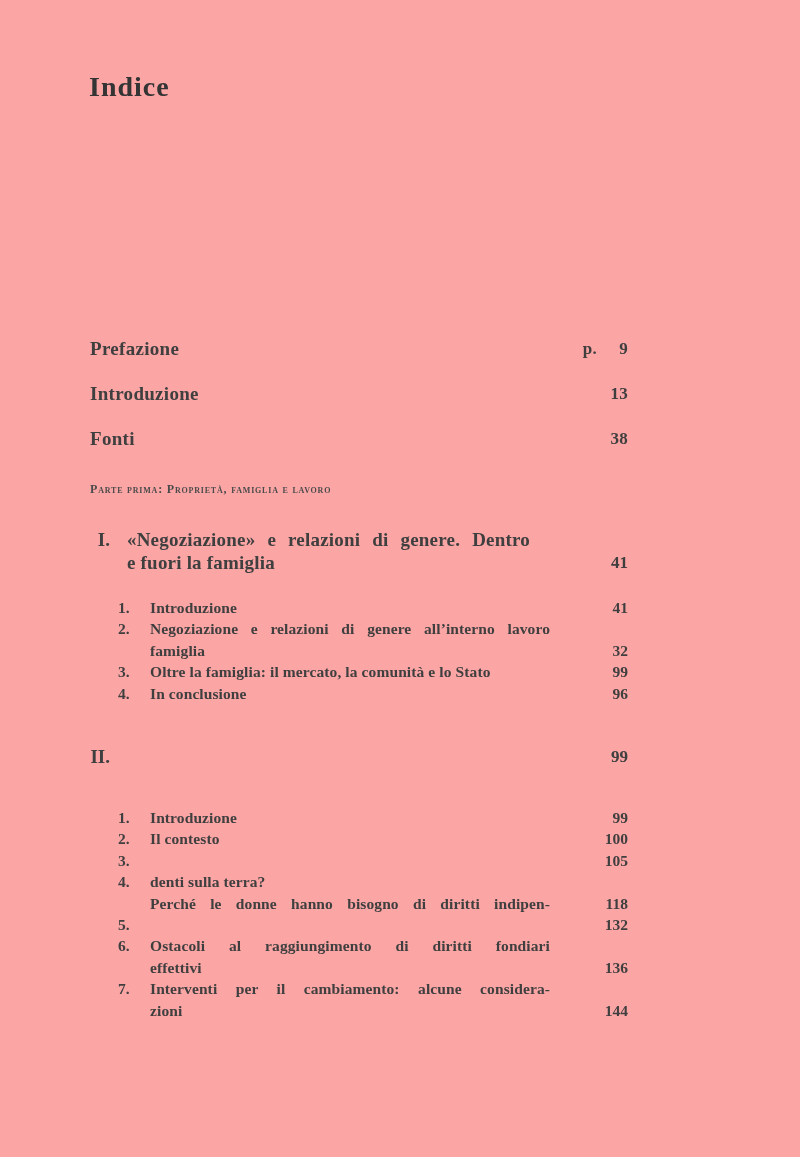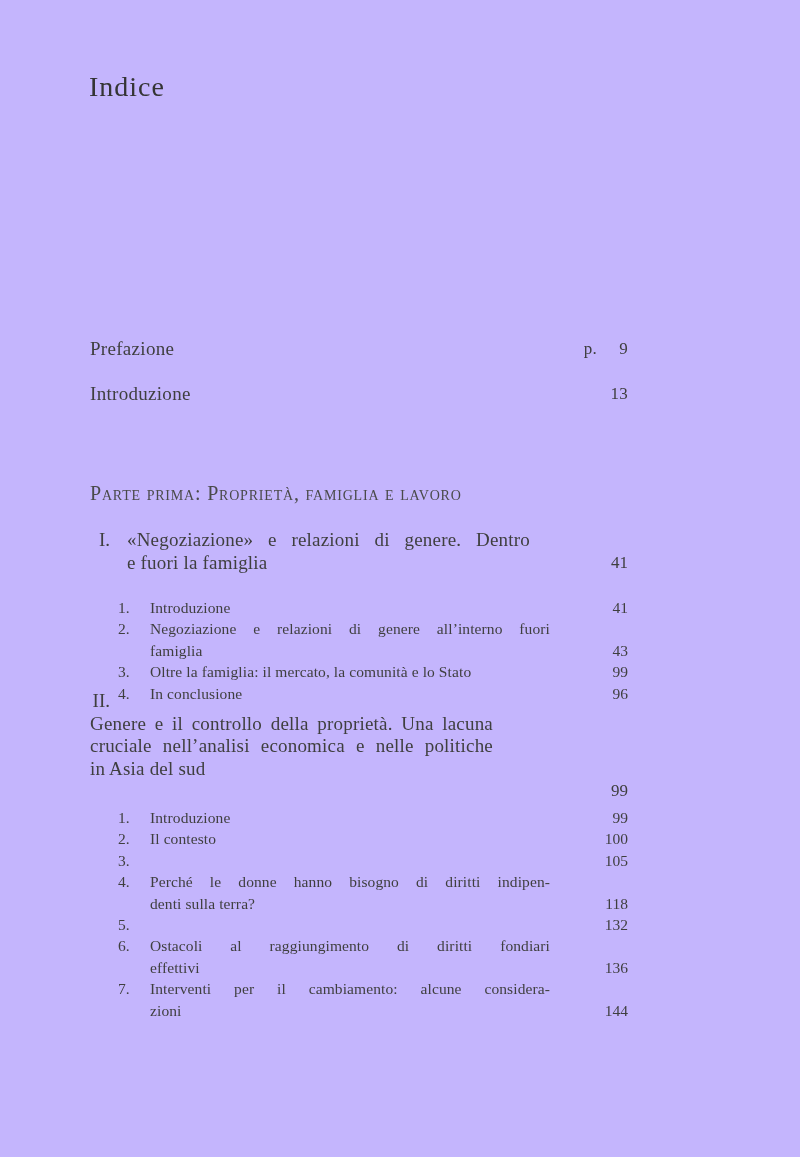--- a/index.html
+++ b/index.html
@@ -1,23 +1,24 @@
 <!DOCTYPE html>
 <html><head>
 <meta charset="utf-8">
 <style>
   html, body { margin: 0; padding: 0; background: #ffffff; }
   .page {
     position: relative;
     width: 800px;
     height: 1157px;
-    background: #c4b5fd;
+    background: #fca5a5;
     font-family: "Liberation Serif", "DejaVu Serif", serif;
     color: #3f3f3f;
     overflow: hidden;
+    font-weight: bold;
   }
   .title {
     position: absolute;
     left: 89px;
     top: 71px;
     font-size: 28px;
     letter-spacing: 1px;
     color: #343434;
   }
   
@@ -36,34 +37,34 @@
     letter-spacing: 0.3px;
   }
   .fpage { margin-left: auto; display: flex; align-items: baseline; font-size: 17px; }
   .fprefix { margin-right: 7px; }
   .fnum { min-width: 24px; text-align: right; }
   
   .part {
     position: absolute;
     left: 90px;
     top: 482px;
-    font-size: 20px;
+    font-size: 12px;
     font-variant: small-caps;
     letter-spacing: 0.8px;
     color: #4a4a4a;
   }
   
   .chap {
     position: absolute;
     left: 90px;
     width: 538px;
     display: flex;
   }
   .c1 { top: 529px; }
-  .c2 { top: 690px; flex-direction: column; }
+  .c2 { top: 746px; }
   .cnum {
     width: 37px;
     padding-right: 17px;
     box-sizing: border-box;
     text-align: right;
     font-size: 19px;
     line-height: 22.5px;
   }
   .ctitle {
     width: 403px;
@@ -122,20 +123,26 @@
           <span class="fprefix">p.</span>
           <span class="fnum">9</span>
         </span>
       </div>
       <div class="frow">
         <span class="flbl">Introduzione</span>
         <span class="fpage">
           <span class="fnum">13</span>
         </span>
       </div>
+      <div class="frow">
+        <span class="flbl">Fonti</span>
+        <span class="fpage">
+          <span class="fnum">38</span>
+        </span>
+      </div>
     </div>
   <div class="part">Parte prima: Proprietà, famiglia e lavoro</div>
   <div class="chap c1" id="chap1">
       <div class="cnum">I.</div>
       <div class="ctitle">
         <div class="line jl">«Negoziazione» e relazioni di genere. Dentro</div>
         <div class="line">e fuori la famiglia</div>
       </div>
       <div class="cpage">
         <span>41</span>
@@ -147,25 +154,25 @@
         <div class="stext">
           <div class="line">Introduzione</div>
         </div>
         <div class="spage">
           <span>41</span>
         </div>
       </div>
       <div class="srow">
         <div class="snum">2.</div>
         <div class="stext">
-          <div class="line jl">Negoziazione e relazioni di genere all’interno fuori</div>
+          <div class="line jl">Negoziazione e relazioni di genere all’interno lavoro</div>
           <div class="line">famiglia</div>
         </div>
         <div class="spage">
-          <span>43</span>
+          <span>32</span>
         </div>
       </div>
       <div class="srow">
         <div class="snum">3.</div>
         <div class="stext">
           <div class="line">Oltre la famiglia: il mercato, la comunità e lo Stato</div>
         </div>
         <div class="spage">
           <span>99</span>
         </div>
@@ -175,25 +182,20 @@
         <div class="stext">
           <div class="line">In conclusione</div>
         </div>
         <div class="spage">
           <span>96</span>
         </div>
       </div>
     </div>
   <div class="chap c2" id="chap2">
       <div class="cnum">II.</div>
-      <div class="ctitle">
-        <div class="line jl">Genere e il controllo della proprietà. Una lacuna</div>
-        <div class="line jl">cruciale nell’analisi economica e nelle politiche</div>
-        <div class="line">in Asia del sud</div>
-      </div>
       <div class="cpage">
         <span>99</span>
       </div>
     </div>
   <div class="subs s2" id="subs2">
       <div class="srow">
         <div class="snum">1.</div>
         <div class="stext">
           <div class="line">Introduzione</div>
         </div>
@@ -214,22 +216,22 @@
         <div class="snum">3.</div>
         <div class="stext">
         </div>
         <div class="spage">
           <span>105</span>
         </div>
       </div>
       <div class="srow">
         <div class="snum">4.</div>
         <div class="stext">
+          <div class="line">denti sulla terra?</div>
           <div class="line jl">Perché le donne hanno bisogno di diritti indipen-</div>
-          <div class="line">denti sulla terra?</div>
         </div>
         <div class="spage">
           <span>118</span>
         </div>
       </div>
       <div class="srow">
         <div class="snum">5.</div>
         <div class="spage">
           <span>132</span>
         </div>

